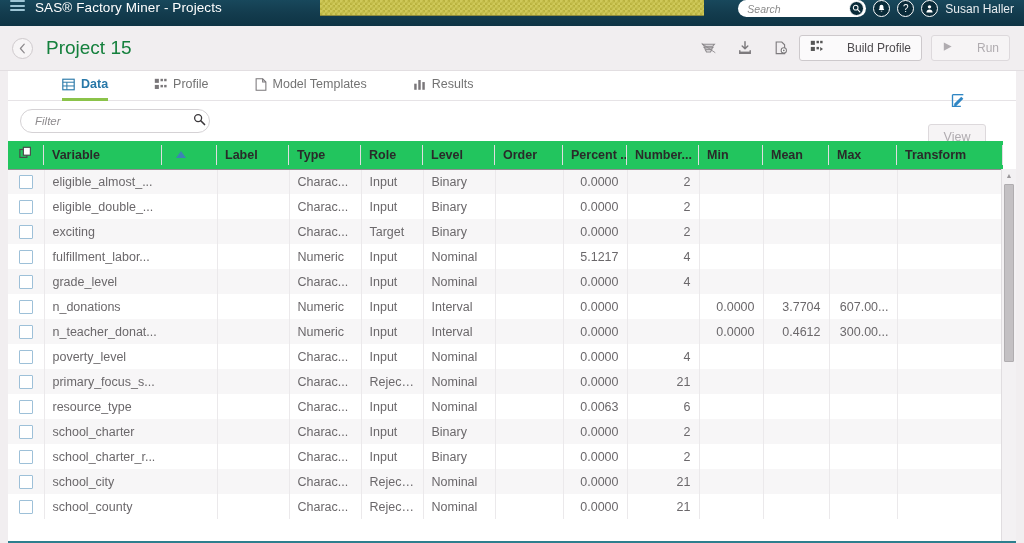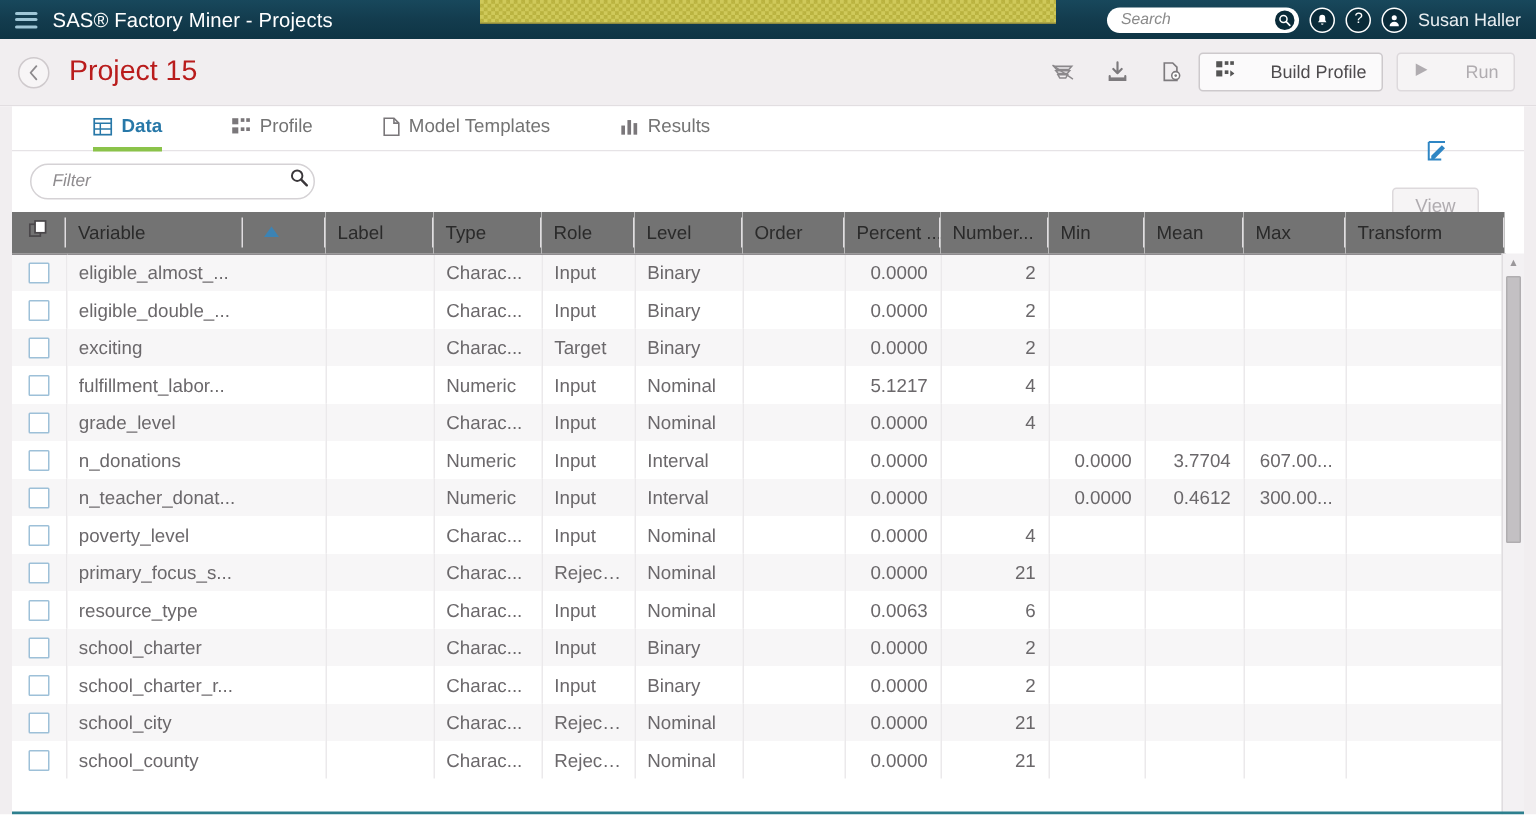--- a/index.html
+++ b/index.html
@@ -11,21 +11,21 @@
     font-family: "Liberation Sans", sans-serif;
     -webkit-font-smoothing: antialiased;
   }
 
   
   #app-header {
     position: relative;
     height: 26px;
     background: linear-gradient(to bottom, #18485c 0%, #133c4e 50%, #0e3444 100%);
     display: flex;
-    align-items: center;
+    align-items: flex-start;
     color: #ffffff;
     overflow: hidden;
   }
   #hamburger {
     margin-left: 10px;
     width: 15px; height: 11px;
     display: flex; flex-direction: column; justify-content: space-between;
     cursor: pointer;
   }
   #hamburger i { display:block; height: 2px; background: #9fc6d6; border-radius: 1px; }
@@ -95,21 +95,21 @@
   }
   #back-button {
     width: 21px; height: 21px; border-radius: 50%;
     border: 1px solid #cfcacd; background: #f7f5f6;
     display: flex; align-items: center; justify-content: center;
     cursor: pointer; color: #8d8a8d; font-size: 11px;
     flex: 0 0 auto;
   }
   #project-title {
     margin-left: 13px;
-    font-size: 19px; color: #b91c1c; font-weight: 400;
+    font-size: 19px; color: #15803d; font-weight: 400;
     white-space: nowrap;
   }
   #project-actions {
     margin-left: auto;
     display: flex; align-items: center; gap: 0;
   }
   .tool-icon {
     width: 36px; height: 30px;
     display: flex; align-items: center; justify-content: center;
     cursor: pointer; color: #7d7a7d;
@@ -181,22 +181,22 @@
   #table-wrap { flex: 1; position: relative; overflow: hidden; }
   table#var-table {
     border-collapse: collapse;
     table-layout: fixed;
     width: 995px;
     font-size: 12.5px;
     color: #6b686b;
   }
   #var-table thead th {
     height: 28px;
-    background: #737373;
-    font-weight: normal;
+    background: #22c55e;
+    font-weight: bold;
     color: #2a2a2a;
     font-size: 12.5px;
     border-bottom: 1.5px solid #8f8c8f;
     padding: 0 8px;
     white-space: nowrap;
     overflow: hidden;
     position: relative;
     vertical-align: middle;
   }
   #var-table thead th .hdr-inner { display:flex; align-items:center; }

